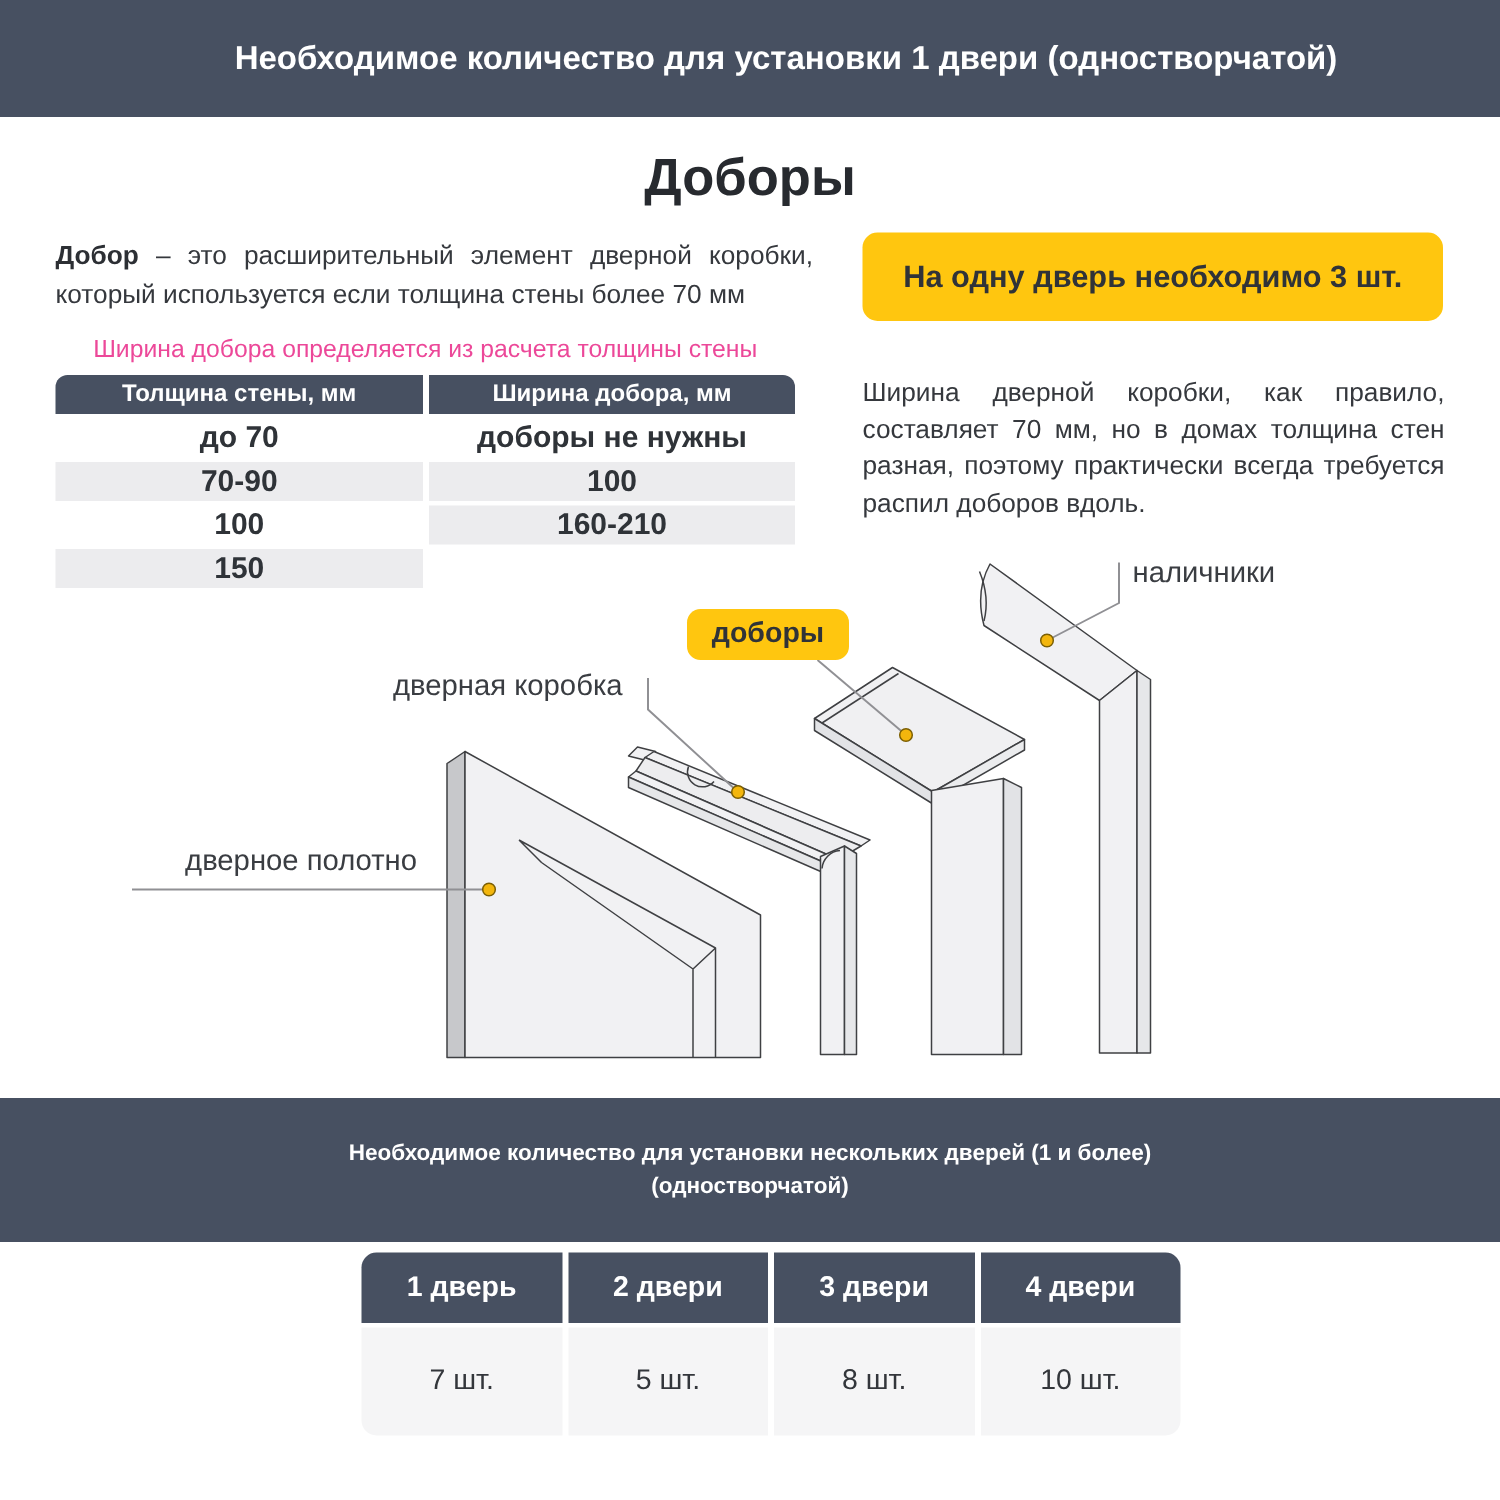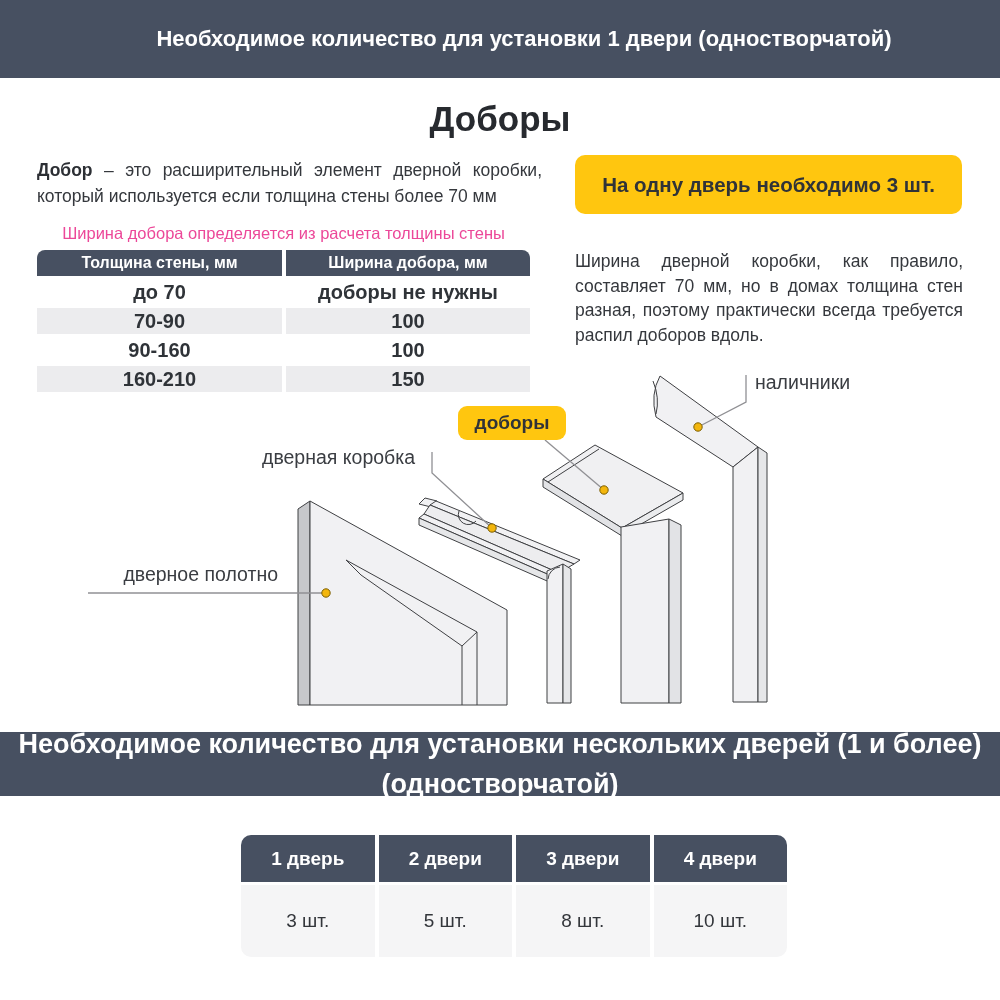--- a/index.html
+++ b/index.html
@@ -11,21 +11,21 @@
     overflow:hidden;
     color:#33363b;
   }
   .banner {
     position:absolute; left:0; width:1000px;
     background:#475061; color:#ffffff;
     display:flex; flex-direction:column; align-items:center; justify-content:center;
     font-weight:bold; text-align:center;
   }
   #top-banner { top:0; height:78px; font-size:22px;padding-left:48px; }
-  #bottom-banner { top:732px; height:64px; font-size:27px; line-height:1.5; }
+  #bottom-banner { top:732px; height:96px; font-size:15px; line-height:1.5; }
   #page-title {
     position:absolute; top:99px; left:0; width:1000px;
     text-align:center; font-size:35px; font-weight:800; color:#272a2f;
   }
   #intro {
     position:absolute; left:37px; top:158px; width:505px;
     font-size:17.5px; line-height:1.47; text-align:justify; color:#35383d;
   }
   #intro b { color:#2c2f34; }
   #wall-caption {
@@ -102,21 +102,20 @@
 
 <div id="wall-caption">Ширина добора определяется из расчета толщины стены</div>
 
 <div id="wall-table">
   <div class="th">Толщина стены, мм</div>
   <div class="th">Ширина добора, мм</div>
   <div class="td">до 70</div>
   <div class="td">доборы не нужны</div>
   <div class="td alt">70-90</div>
   <div class="td alt">100</div>
-  <div class="td">90-160</div>
   <div class="td">100</div>
   <div class="td alt">160-210</div>
   <div class="td alt">150</div>
 </div>
 
 <div id="per-door-badge">На одну дверь необходимо 3 шт.</div>
 
 <p id="frame-note">Ширина дверной коробки, как правило, составляет 70 мм, но в домах толщина стен разная, поэтому практически всегда требуется распил доборов вдоль.</p>
 
 <svg id="diagram-svg" width="1000" height="345" viewBox="0 0 1000 345">
@@ -180,17 +179,17 @@
 <div id="bottom-banner" class="banner">
   <span>Необходимое количество для установки нескольких дверей (1 и более)</span>
   <span>(одностворчатой)</span>
 </div>
 
 <div id="doors-table">
   <div class="th first">1 дверь</div>
   <div class="th">2 двери</div>
   <div class="th">3 двери</div>
   <div class="th last">4 двери</div>
-  <div class="td first">3 шт.</div>
+  <div class="td first">7 шт.</div>
   <div class="td">5 шт.</div>
   <div class="td">8 шт.</div>
   <div class="td last">10 шт.</div>
 </div>
 
 </body></html>

